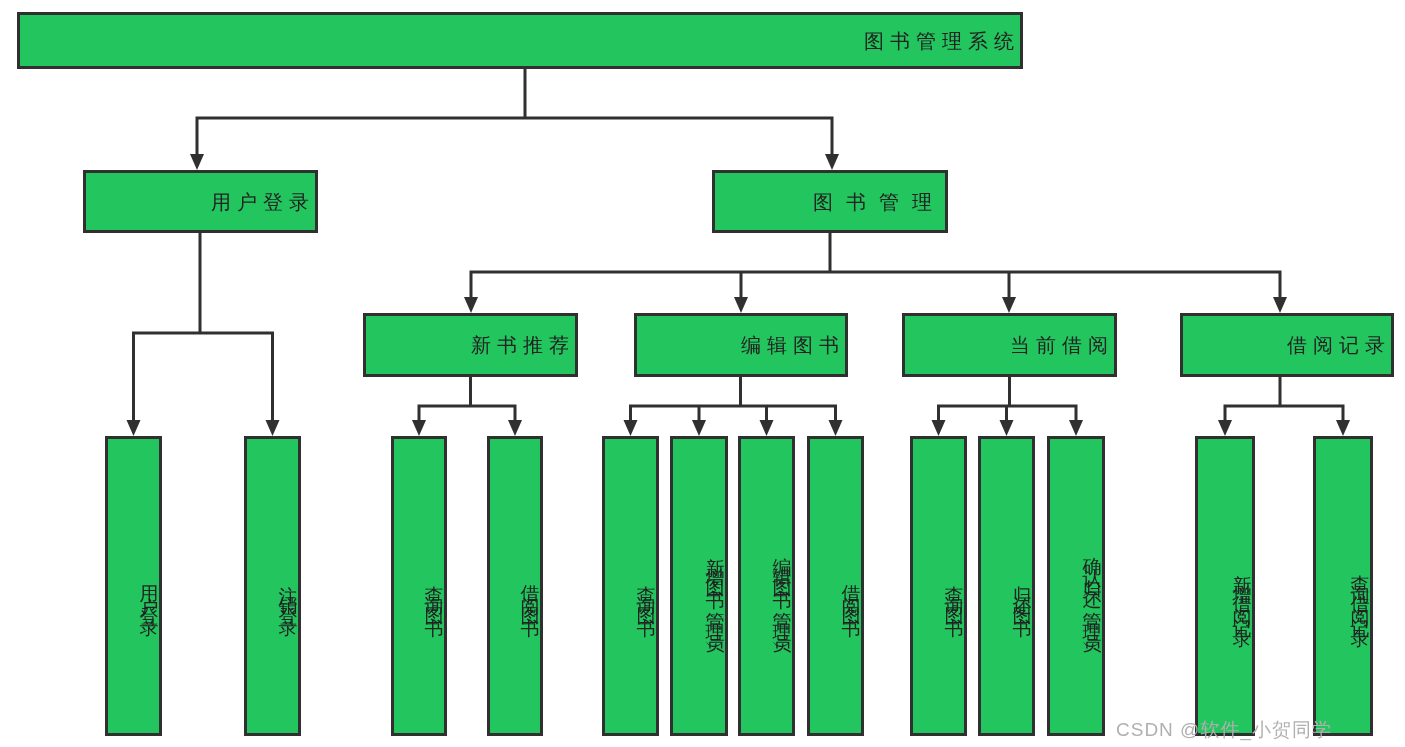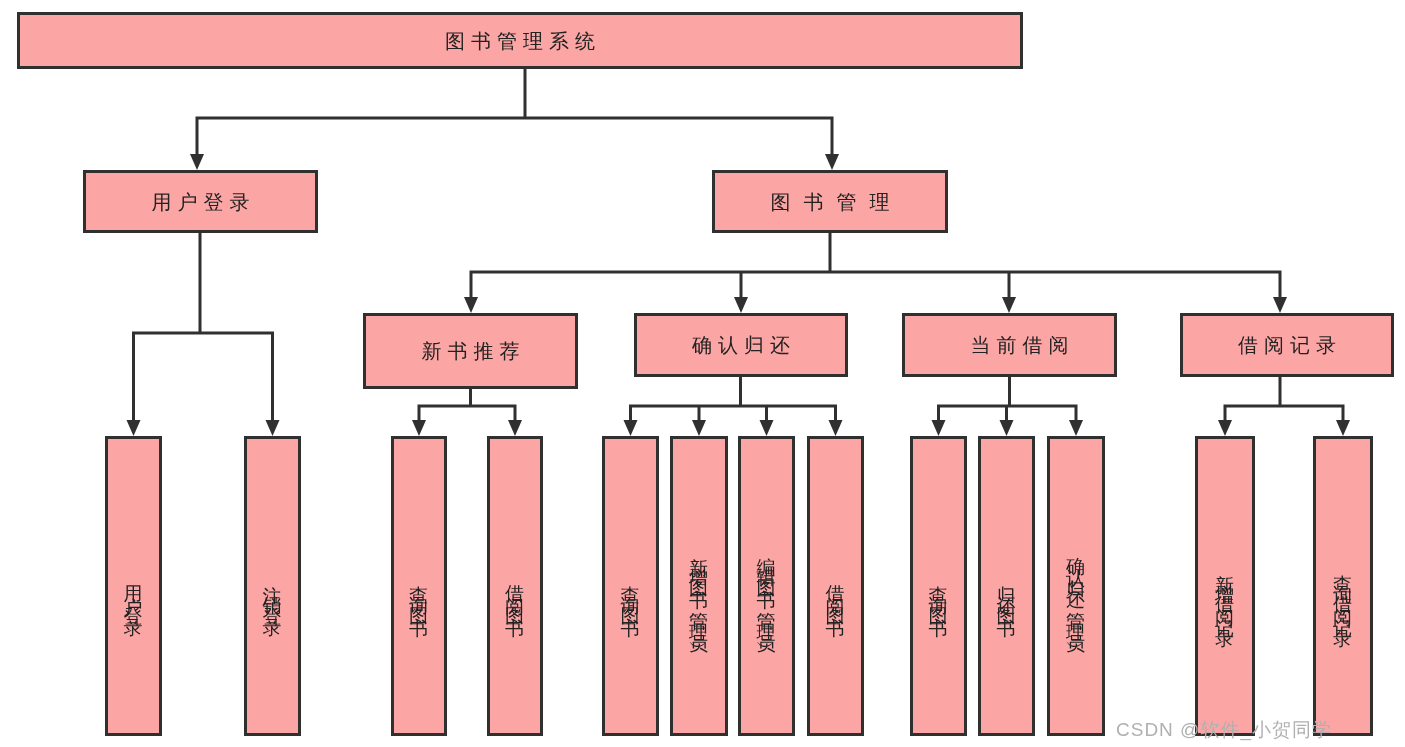--- a/index.html
+++ b/index.html
@@ -15,23 +15,23 @@
     background:var(--bg);
     overflow:hidden;
     font-family:"Liberation Sans","DejaVu Sans",sans-serif;
   }
   .wires{position:absolute;left:0;top:0;width:1405px;height:747px;z-index:1;}
   .wires .wire{fill:none;stroke:var(--line);stroke-width:3;}
   .wires .arrow{fill:var(--line);stroke:none;}
   .node{
     position:absolute;
     box-sizing:border-box;
-    background:#fca5a5;
+    background:#22c55e;
     border:3px solid var(--line);
-    display:flex;align-items:center;justify-content:center;
+    display:flex;align-items:center;justify-content:flex-end;
     color:var(--text);
     z-index:2;
   }
   .hbox span{
     font-size:20px;
     letter-spacing:6px;
     padding-left:6px;
     white-space:nowrap;
     line-height:1;
   }
@@ -101,25 +101,25 @@
     <span>图书管理系统</span>
   </div>
 
   <div class="node hbox" style="left:83px;top:170px;width:235px;height:63px;">
     <span>用户登录</span>
   </div>
   <div class="node hbox wide" style="left:712px;top:170px;width:236px;height:63px;">
     <span>图书管理</span>
   </div>
 
-  <div class="node hbox" style="left:363px;top:313px;width:215px;height:76px;">
+  <div class="node hbox" style="left:363px;top:313px;width:215px;height:64px;">
     <span>新书推荐</span>
   </div>
   <div class="node hbox" style="left:634px;top:313px;width:214px;height:64px;">
-    <span>确认归还</span>
+    <span>编辑图书</span>
   </div>
   <div class="node hbox" style="left:902px;top:313px;width:215px;height:64px;padding-left:20px;">
     <span>当前借阅</span>
   </div>
   <div class="node hbox" style="left:1180px;top:313px;width:214px;height:64px;">
     <span>借阅记录</span>
   </div>
 
   <div class="node vbox" style="left:105px;top:436px;width:57px;height:300px;">
     <span>用户登录</span>

